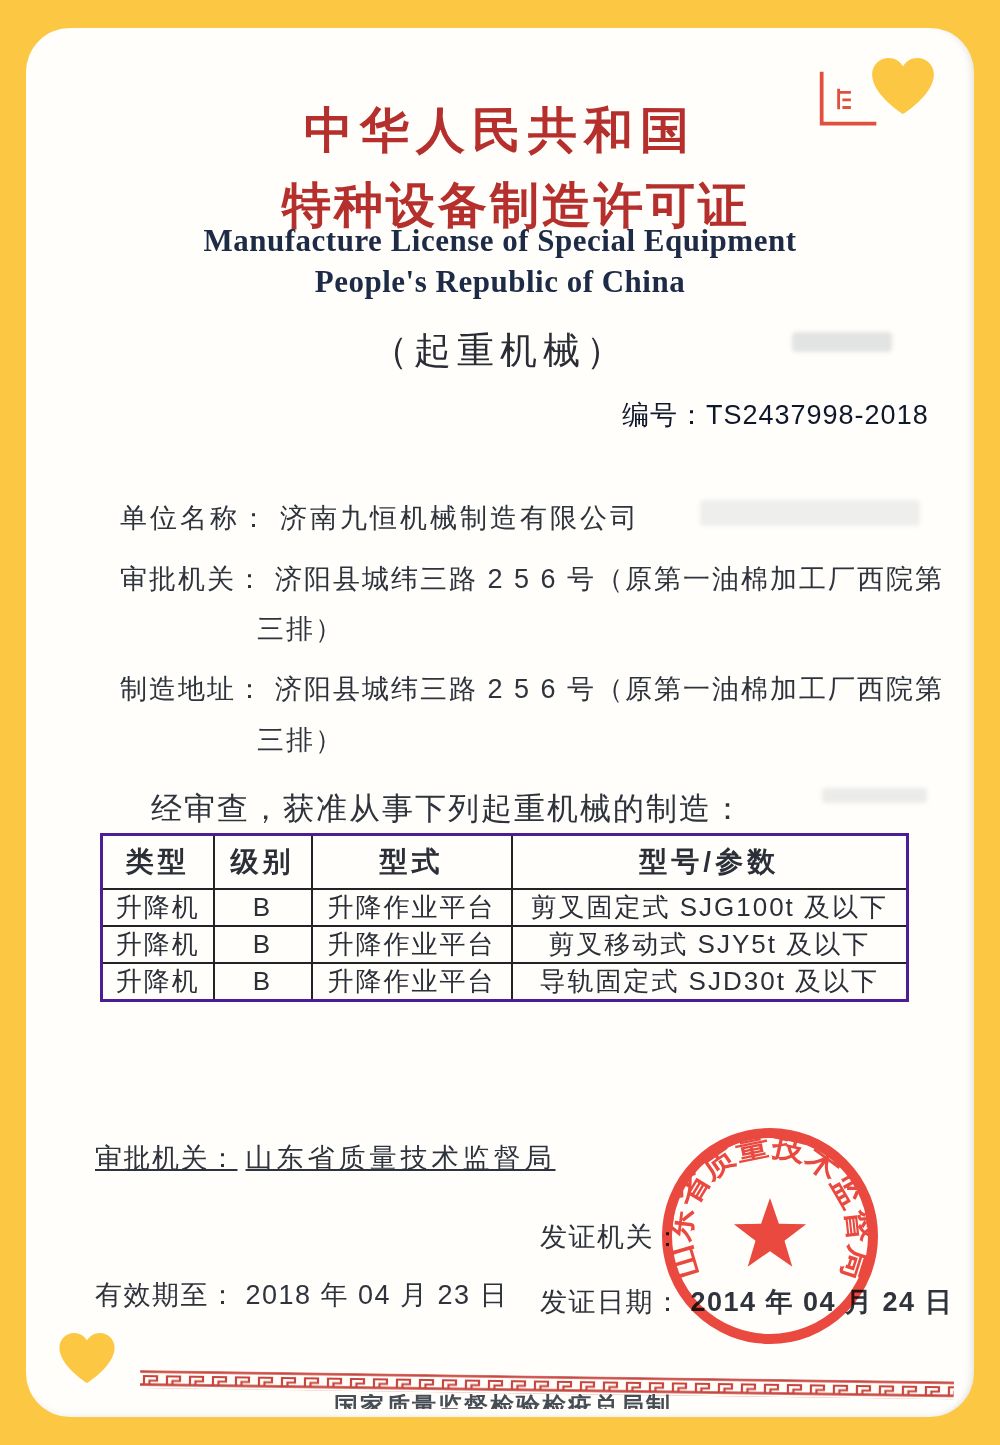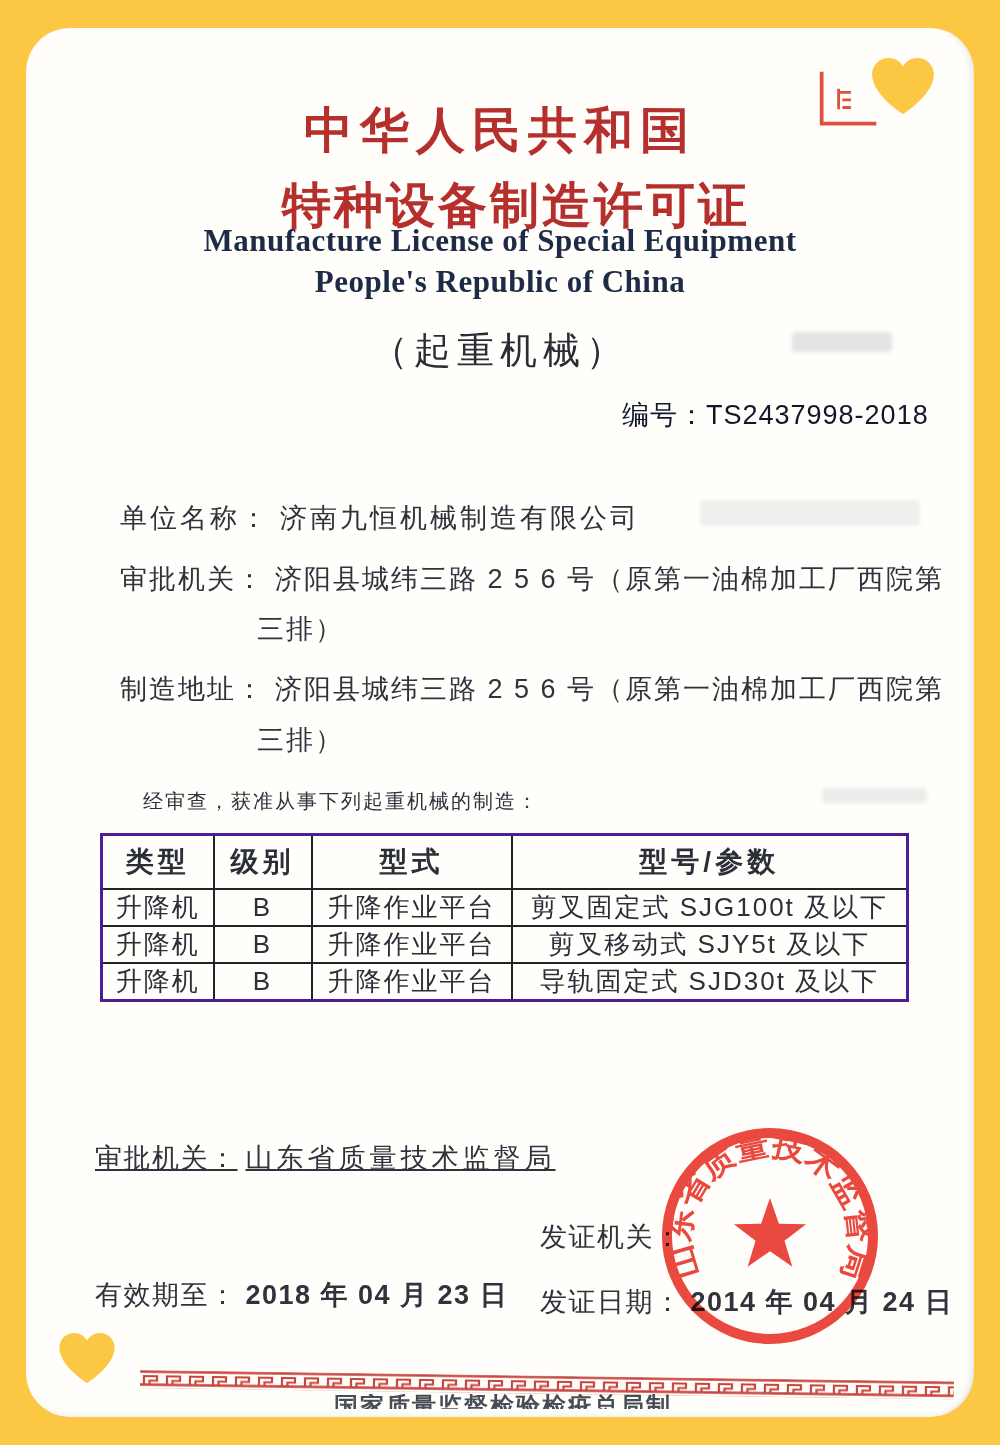--- a/index.html
+++ b/index.html
@@ -14,21 +14,21 @@
     box-shadow:inset -8px 0 10px -7px rgba(0,0,0,.14), inset 0 -6px 8px -6px rgba(0,0,0,.08);
   }
   .abs{position:absolute;}
   .ctr{left:0;right:0;text-align:center;}
   .cn-title{font-weight:bold;color:#b5302c;font-size:49px;letter-spacing:7px;}
   .en-title{font-family:"Liberation Serif","DejaVu Serif",serif;font-weight:bold;color:#1d2b47;font-size:31px;letter-spacing:.5px;}
   .category{font-size:37px;color:#2a2d35;letter-spacing:6px;font-weight:500;}
   .regno{font-size:27px;color:#0f172a;letter-spacing:1px;}
   .field{font-size:27px;color:#2e333c;letter-spacing:2px;white-space:nowrap;}
   .field .lbl{margin-right:10px;margin-left:20px;}
-  .note{font-size:20px;color:#2e333c;letter-spacing:2px;}
+  .note{font-size:31px;color:#2e333c;letter-spacing:2px;margin-left:8px;}
   table.lic{
     border-collapse:collapse;table-layout:fixed;
     width:806px;background:transparent;
   }
   table.lic th,table.lic td{
     border:2px solid #222326;color:#2b2f38;text-align:center;
     overflow:hidden;white-space:nowrap;padding:0;
   }
   table.lic{border:3px solid #4c1d95;}
   table.lic th{height:52px;font-size:28px;font-weight:600;letter-spacing:4px;}
@@ -124,21 +124,21 @@
       <td>导轨固定式 SJD30t 及以下</td>
     </tr>
   </tbody>
 </table>
 
 <div class="abs footer-row" style="left:95px;top:1140px;text-decoration:underline;">
   <span class="lbl">审批机关：</span><span style="letter-spacing:4px;">山东省质量技术监督局</span>
 </div>
 <div class="abs footer-row" style="left:540px;top:1219px;">发证机关：</div>
 <div class="abs footer-row" style="left:95px;top:1277px;">
-  <span class="lbl">有效期至：</span><span style="font-weight:700;text-align:center;">2018 年 04 月 23 日</span>
+  <span class="lbl">有效期至：</span><span style="font-weight:400;text-align:center;">2018 年 04 月 23 日</span>
 </div>
 <div class="abs footer-row" style="left:540px;top:1284px;">
   <span class="lbl">发证日期：</span><span style="font-weight:600;">2014 年 04 月 24 日</span>
 </div>
 
 <svg class="abs seal" style="left:654px;top:1120px;" width="232" height="232" viewBox="0 0 232 232">
   <circle cx="116" cy="116" r="103" fill="none" stroke="#e8392f" stroke-width="10"></circle>
   <path d="M116,78 L124.9,103.7 L152.1,104.3 L130.5,120.7 L138.3,146.7 L116,131.2 L93.7,146.7 L101.5,120.7 L79.9,104.3 L107.1,103.7 Z" fill="#e8392f"></path>
   <defs>
     <path id="sealArc" d="M 46.7 156 A 80 80 0 1 1 185.3 156" fill="none"></path>

